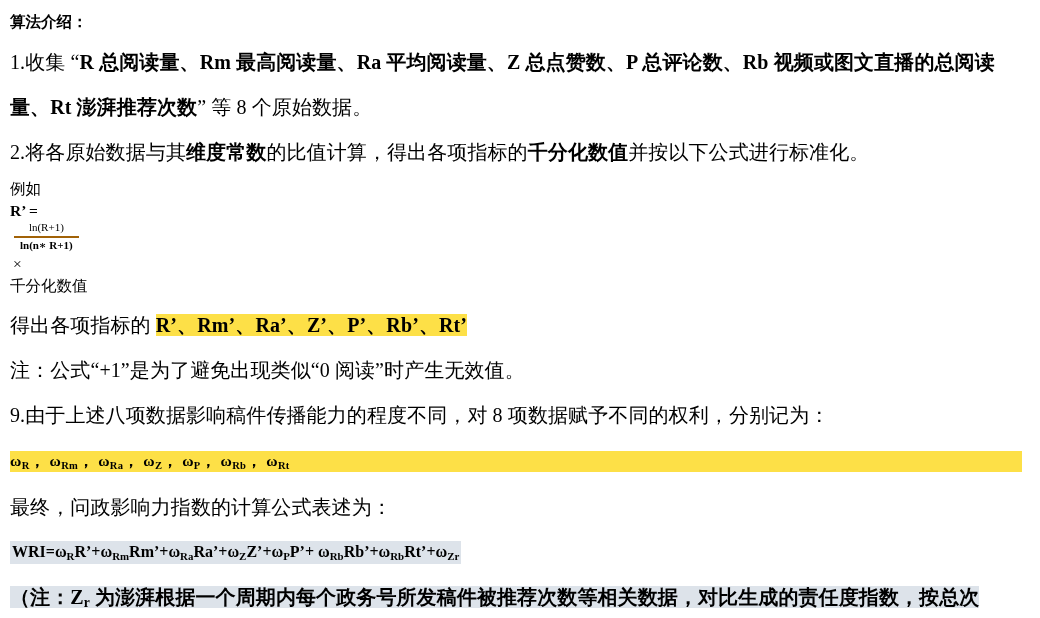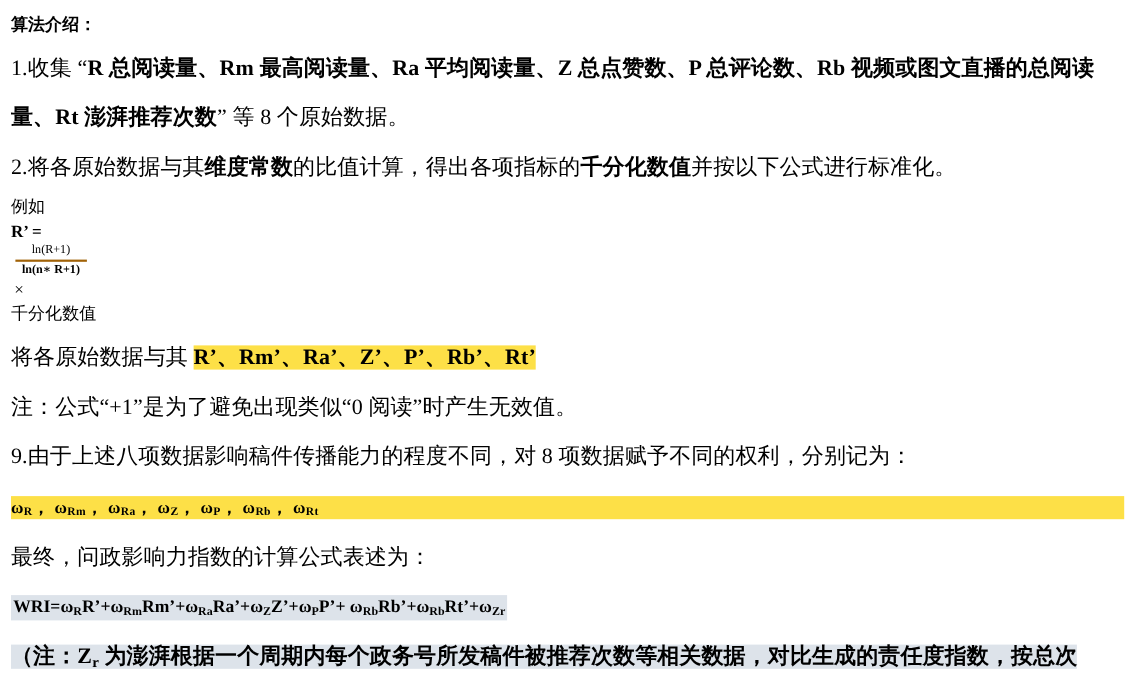--- a/index.html
+++ b/index.html
@@ -118,21 +118,21 @@
     <span class="b">R’ =</span>
     <span class="frac">
       <span class="num">ln(R+1)</span>
       <span class="den">ln(n∗ R+1)</span>
     </span>
     <span class="times">×</span>
     <span>千分化数值</span>
   </div>
 
   <div class="line">
-    <span>将各原始数据与其</span>
+    <span>得出各项指标的</span>
     <span class="b hl">R’、Rm’、Ra’、Z’、P’、Rb’、Rt’</span>
   </div>
 
   <div class="line">注：公式“+1”是为了避免出现类似“0 阅读”时产生无效值。</div>
 
   <div class="line">9.由于上述八项数据影响稿件传播能力的程度不同，对 8 项数据赋予不同的权利，分别记为：</div>
 
   <div class="weights hl">
     <span>ω<sub>R</sub></span>，
     <span>ω<sub>Rm</sub></span>，

